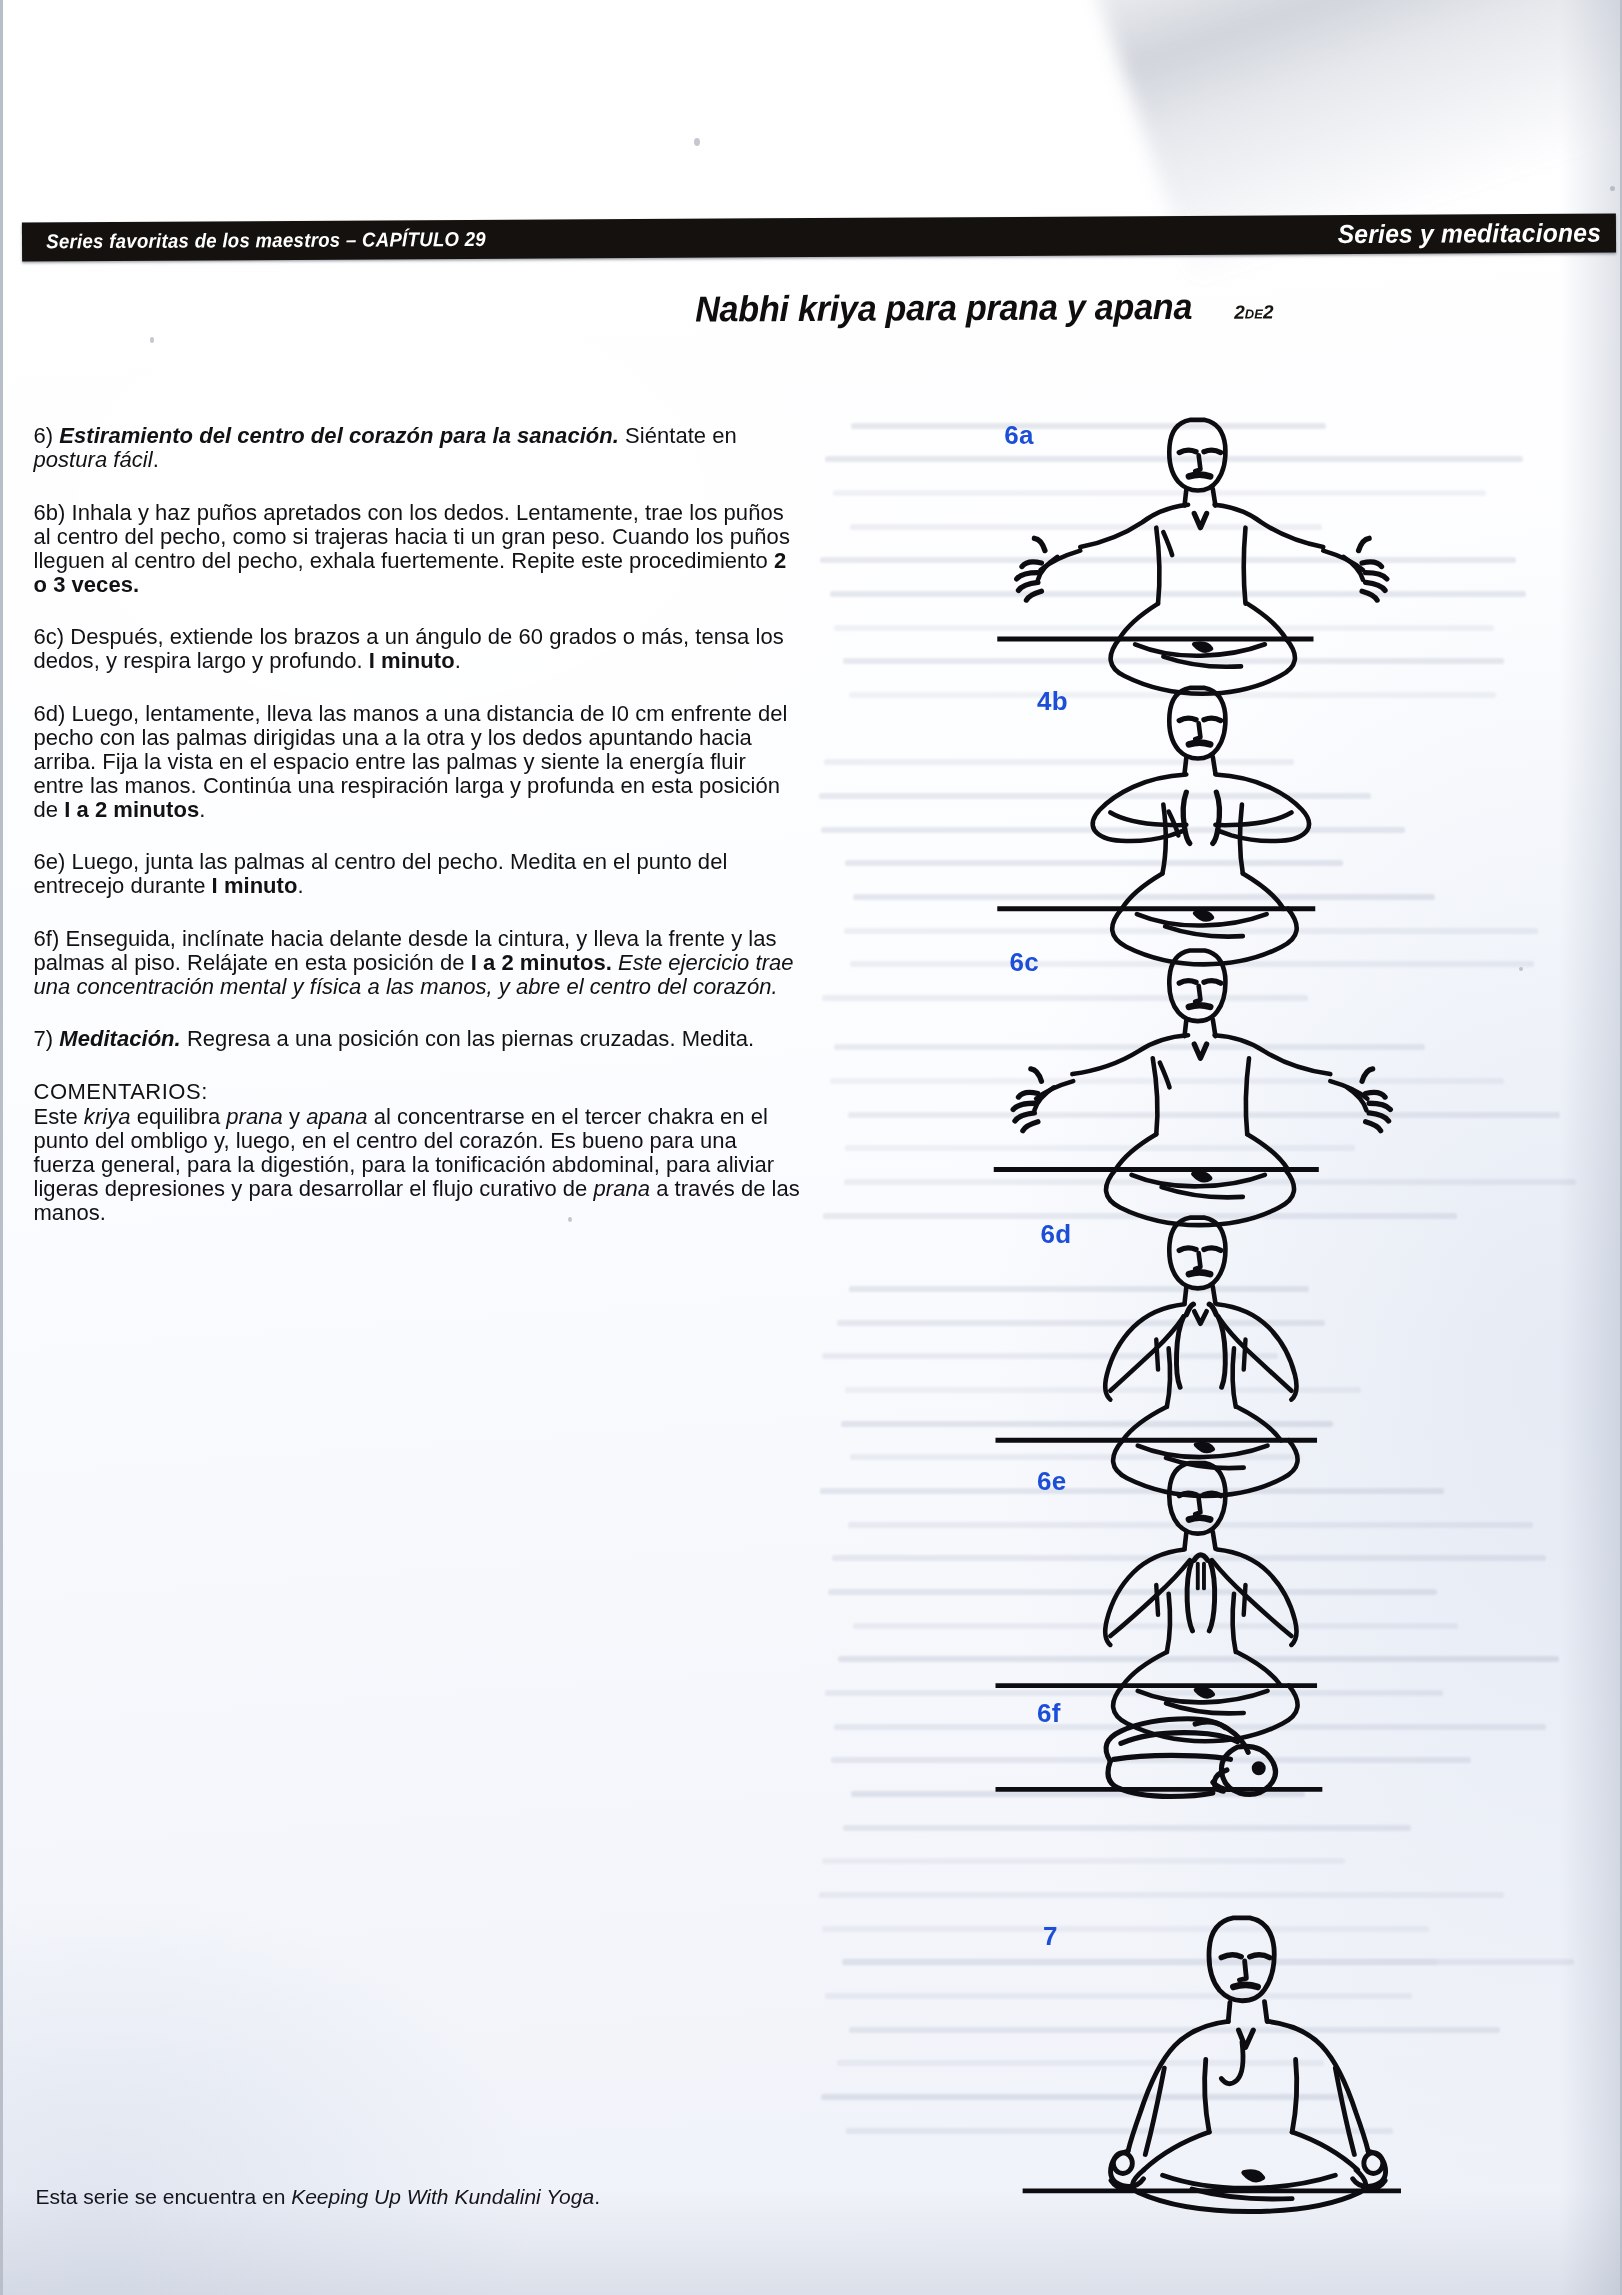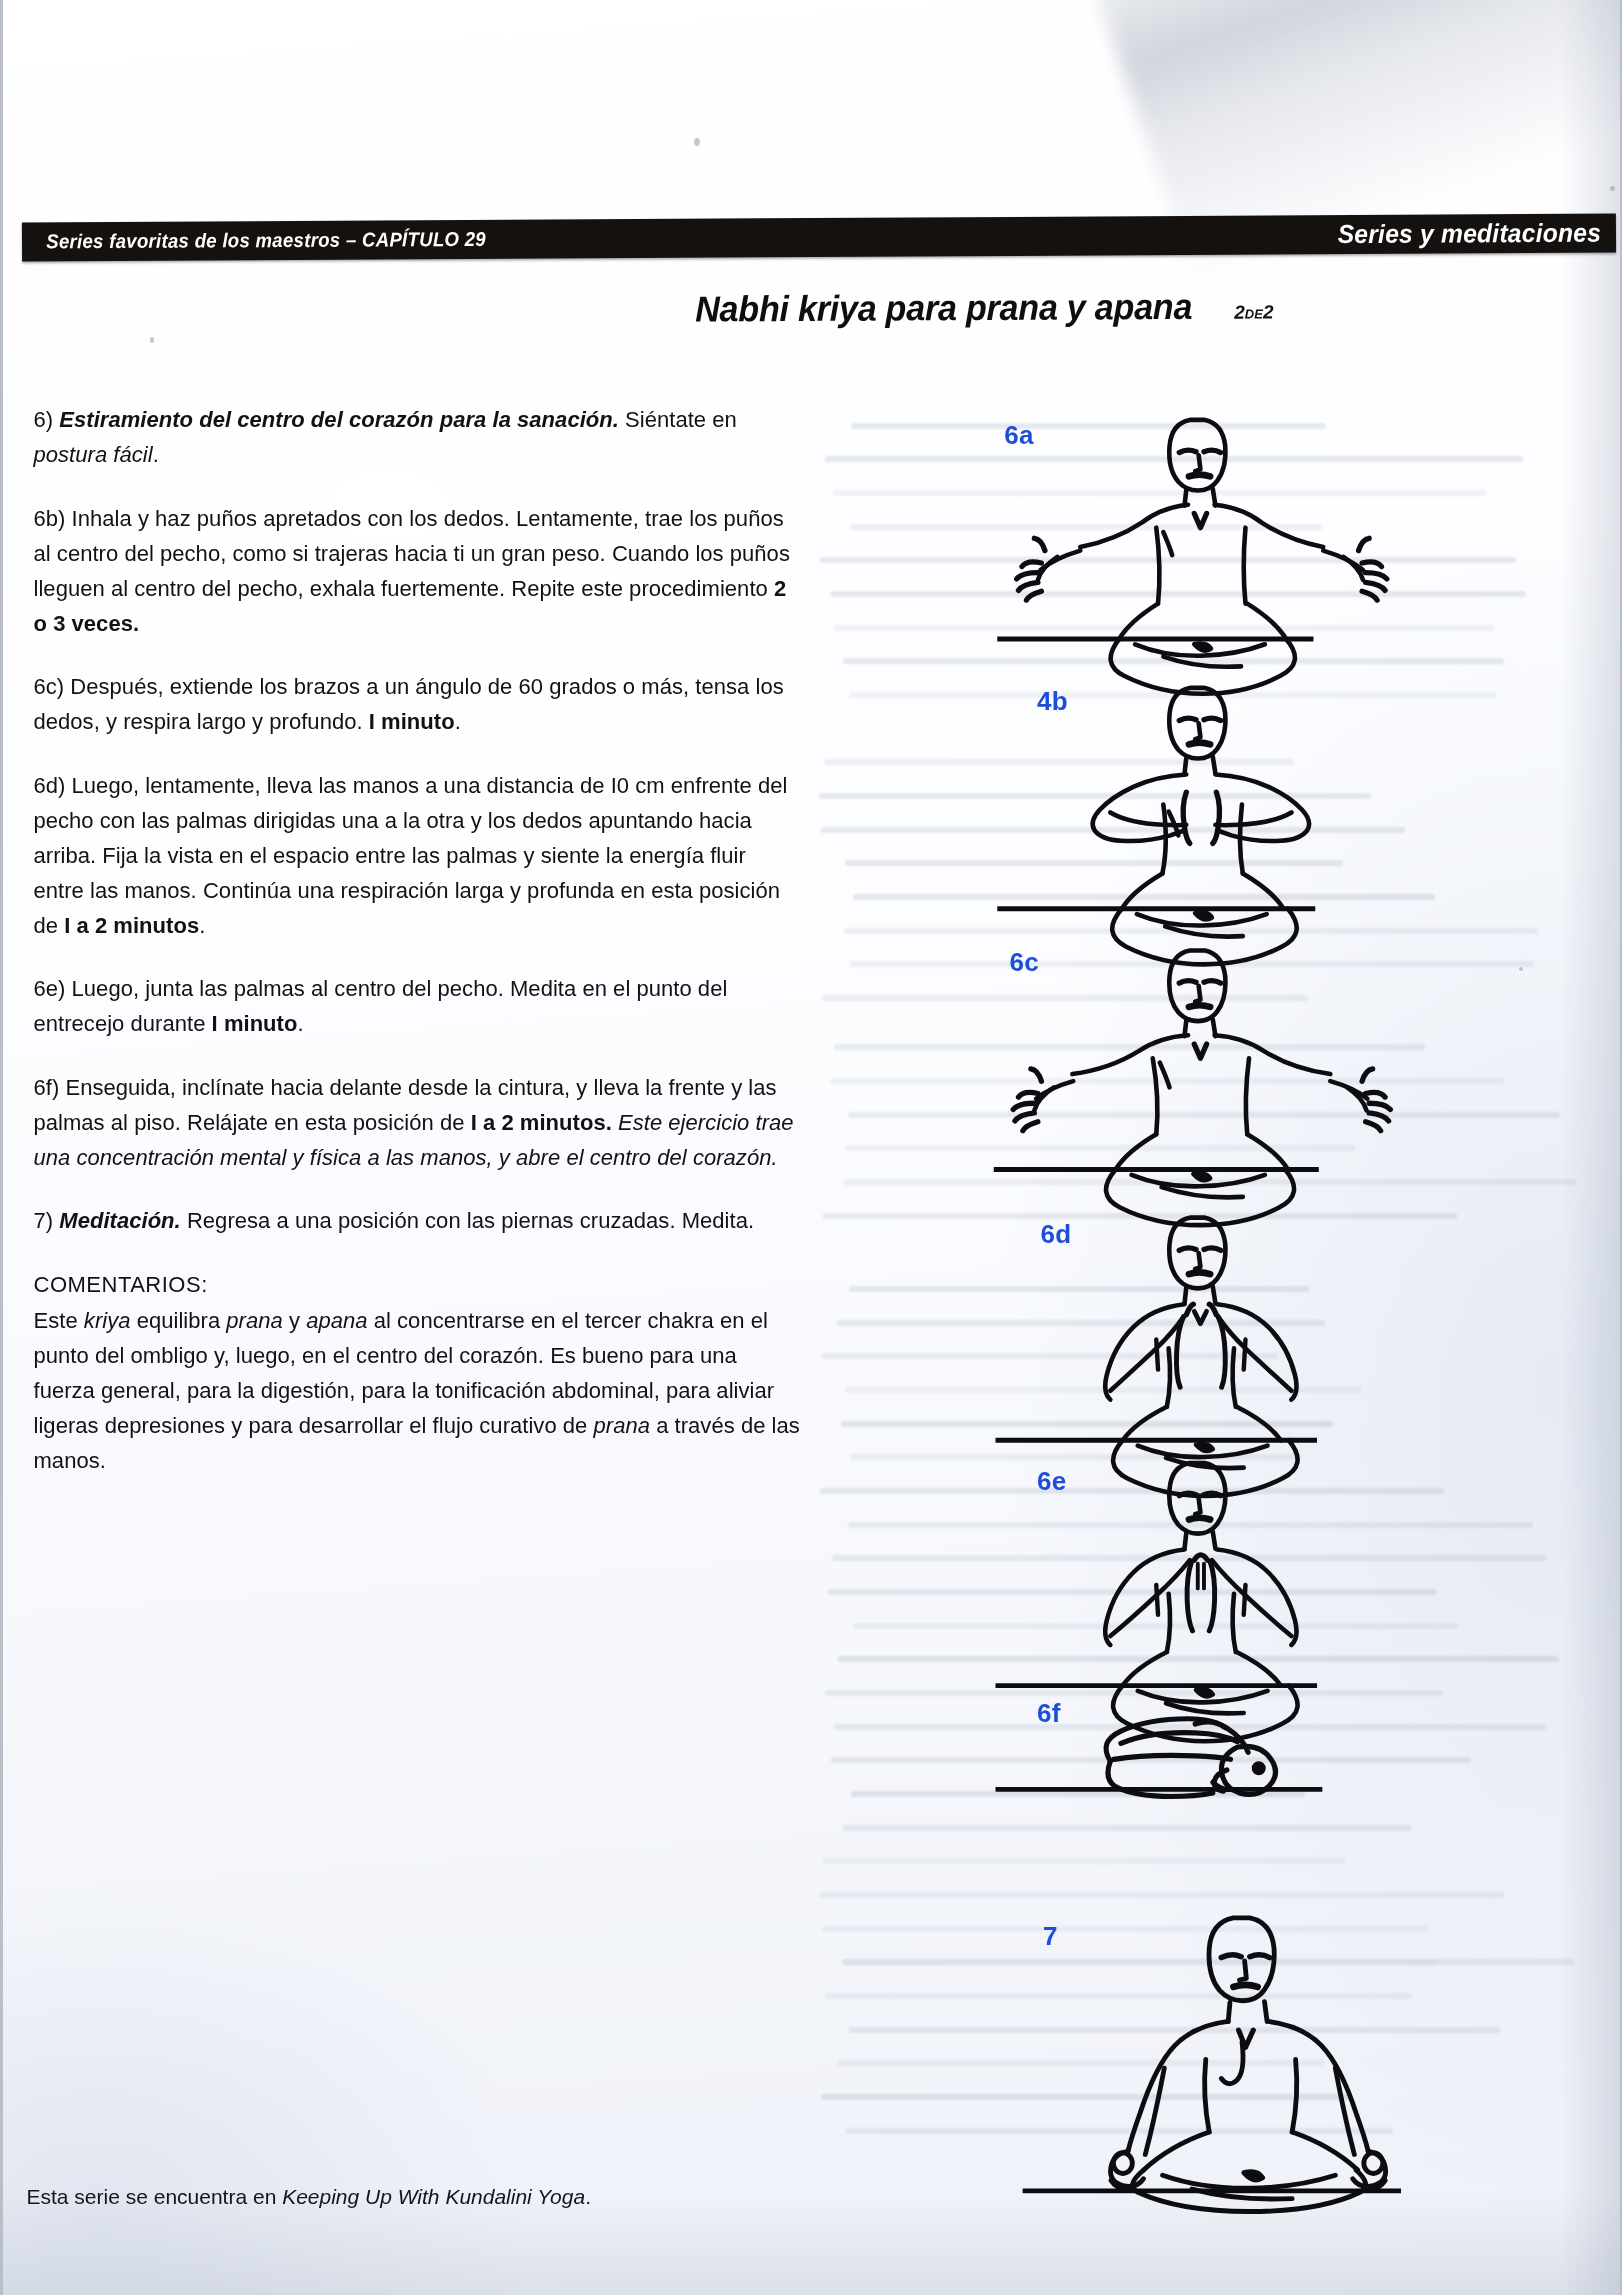--- a/index.html
+++ b/index.html
@@ -101,41 +101,41 @@
   .page-of {
     margin-left: 29px;
     font-size: 19px; font-weight: bold; font-style: italic;
     color: #17140f; white-space: nowrap;
   }
   .page-of .de { font-size: 13px; }
 
   
   .text-col {
     position: absolute;
-    left: 31px; top: 402px;
+    left: 31px; top: 424px;
     width: 768px;
     color: #121114;
     font-size: 22px;
-    line-height: 35px;
+    line-height: 24px;
     letter-spacing: 0.04px;
   }
   .text-col p { margin-bottom: 28.5px; }
   .text-col p:last-child { margin-bottom: 0; }
   .text-col b { font-weight: bold; }
   .text-col i { font-style: italic; }
   .text-col .bi { font-weight: bold; font-style: italic; }
 
   .comments-head {
     margin-bottom: 1.7px !important;
     letter-spacing: 0.5px;
   }
 
   .footer-note {
     position: absolute;
-    left: 24px; top: 2182px;
+    left: 33px; top: 2182px;
     width: 777px;
     font-size: 21px;
     color: #15141a;
     line-height: 29px;
   }
   .footer-note i { font-style: italic; }
 
   
   .fig {
     position: absolute;

